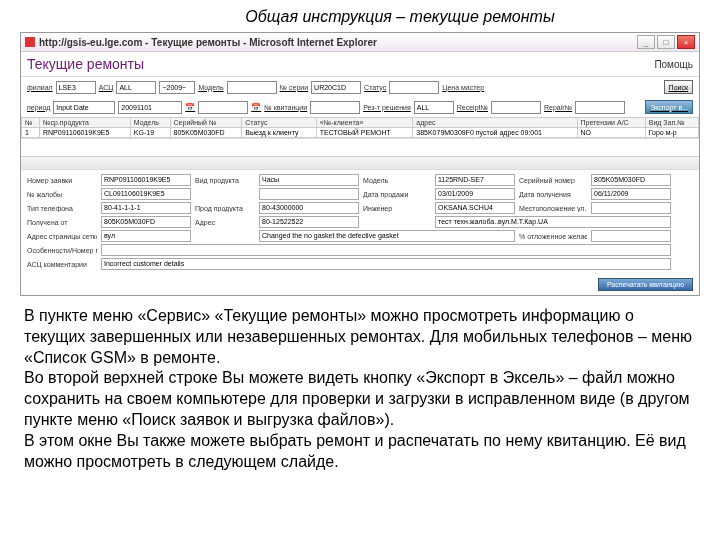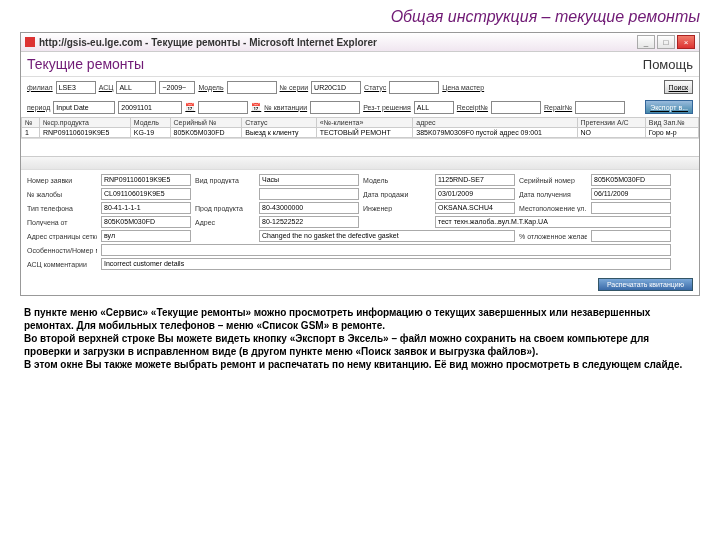--- a/index.html
+++ b/index.html
@@ -1,43 +1,43 @@
 <!DOCTYPE html>
 <html><head>
 <meta charset="utf-8">
 <style>
   * { box-sizing: border-box; margin: 0; padding: 0; }
   body { font-family: Arial, sans-serif; font-size: 8px; background: #fff; color: #000; width: 720px; }
   .slide { padding: 8px 20px 10px 20px; }
-  .slide-title { font-size: 16px; font-style: italic; color: #701a75; margin-bottom: 6px; text-align: right; padding-left: 80px; }
+  .slide-title { font-size: 16px; font-style: italic; color: #000000; margin-bottom: 6px; text-align: center; padding-left: 80px; }
   .app-window { border: 1px solid #999; background: #fff; }
   .titlebar { display: flex; align-items: center; background: linear-gradient(#fff,#f0e6f0); border-bottom: 1px solid #ccc; padding: 2px 4px; }
   .favicon { width: 10px; height: 10px; background: #d33; margin-right: 4px; }
   .titlebar-text { flex: 1; font-size: 10px; font-weight: bold; color: #333; }
   .winbtns { display: flex; gap: 2px; }
   .winbtn { width: 18px; height: 14px; border: 1px solid #aaa; background: linear-gradient(#fefefe,#e6e6e6); display:flex;align-items:center;justify-content:center;font-size:8px;color:#555;}
   .winbtn.close { background: linear-gradient(#f07a6a,#d33); border-color:#a22; color:#fff;}
   .page-header { display:flex; align-items:center; justify-content:space-between; padding: 4px 6px; border-bottom:1px solid #ddd;}
   .page-title { font-size: 14px; color: #701a75; font-weight: normal; }
-  .help-icon { font-size:13px; color:#333; }
+  .help-icon { font-size:10px; color:#333; }
   .filterbar, .filterbar2 { display:flex; align-items:center; gap:3px; padding: 3px 6px; background:#fff; flex-wrap:nowrap;text-decoration:underline;}
   .lbl { font-size:7px; color:#333; white-space:nowrap; }
   .inp { border:1px solid #888; background:#fff; font-size:7px; padding:1px 2px; height:13px; }
   .btn { border:1px solid #666; background:linear-gradient(#fafafa,#d8d8d8); font-size:7px; padding:1px 4px; height:14px; display:flex;align-items:center;white-space:nowrap;}
   .tbl { width:100%; border-collapse:collapse; font-size:7px; }
   .tbl th, .tbl td { border:1px solid #ccc; padding:1px 3px; text-align:left; white-space:nowrap; overflow:hidden; }
   .tbl th { background:#f4f4f4; font-weight:normal; color:#333; }
   .scrollstub { height: 32px; background:#fff; border-top:1px solid #ddd; border-bottom:1px solid #ddd; position:relative;}
   .scrollstub::after{content:"";position:absolute;bottom:0;left:0;right:0;height:12px;background:linear-gradient(#f6f6f6,#e6e6e6);border-top:1px solid #ccc;}
   .detail-grid { display:grid; grid-template-columns: 70px 90px 60px 100px 68px 80px 68px 80px; gap:2px 4px; padding:4px 6px; font-size:7px; align-items:center;}
   .dv { border:1px solid #aaa; background:#fff; padding:1px 2px; height:12px; overflow:hidden; white-space:nowrap;}
   .dlbl { color:#333; white-space:nowrap; overflow:hidden;}
   .footerbar { display:flex; justify-content:flex-end; padding:4px 6px;}
   .primary-btn { border:1px solid #356; background:linear-gradient(#7aa8d8,#3a6aa8); color:#fff; font-size:7px; padding:2px 8px;}
-  .explain { font-size: 10px; line-height: 1.3; padding: 10px 4px 0 4px; color:#000;font-weight:bold;}
+  .explain { font-size: 16px; line-height: 1.3; padding: 10px 4px 0 4px; color:#000;}
 </style>
 </head>
 <body>
 
 <div class="slide">
   <div class="slide-title">Общая инструкция – текущие ремонты</div>
 
   <div class="app-window">
 
     <div class="titlebar">

